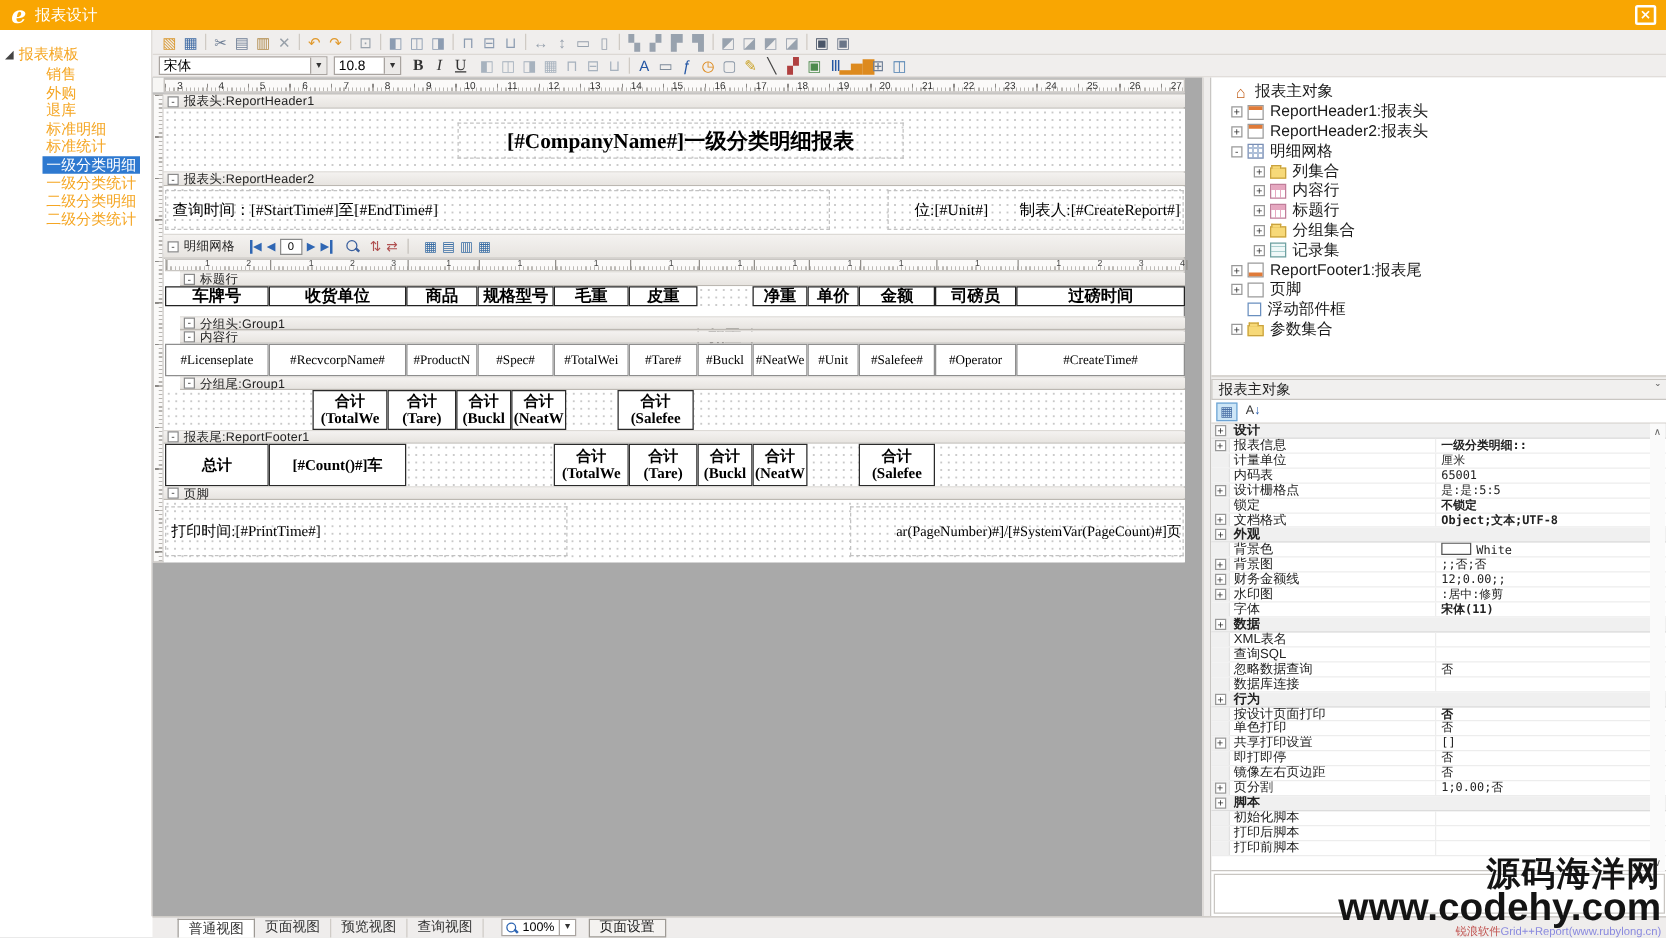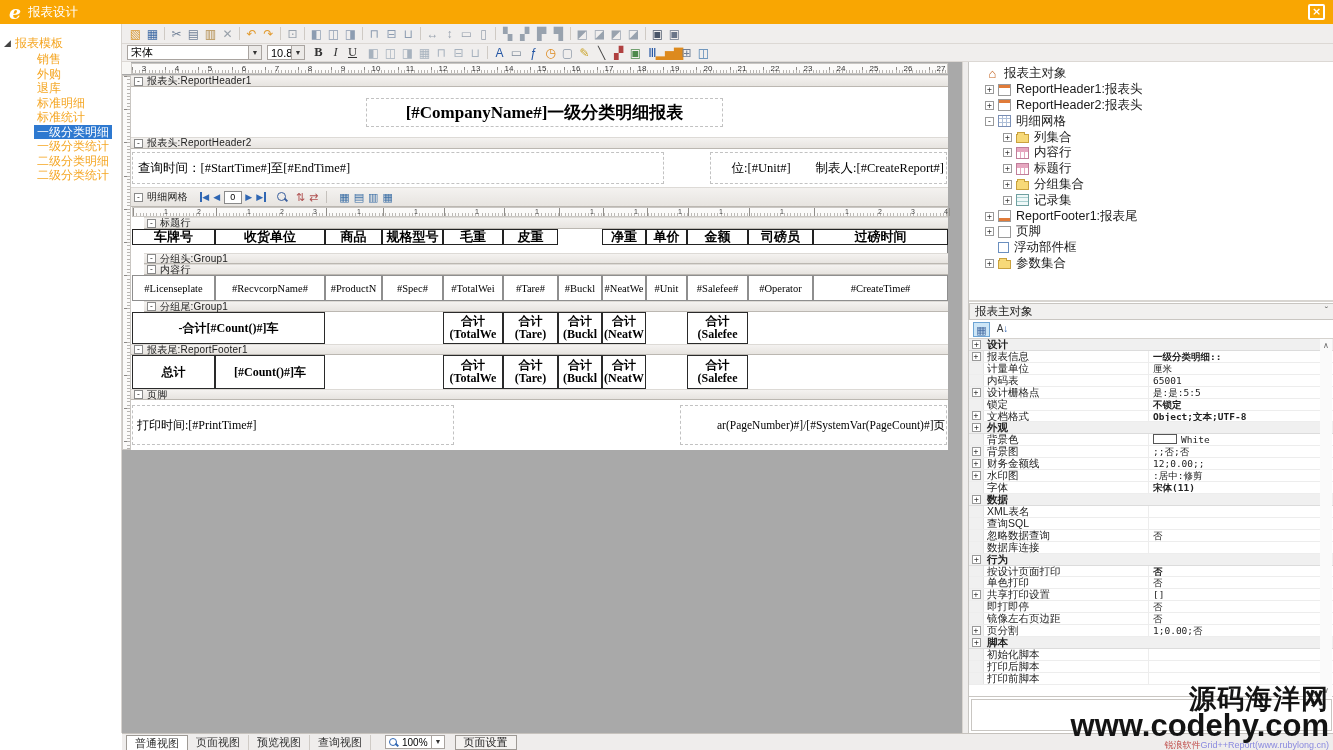--- a/index.html
+++ b/index.html
@@ -17,21 +17,21 @@
 .t1{top:24px;height:20px}
 .t2{top:44px;height:18px}
 .ticons{display:flex;align-items:center;height:100%;padding-left:5px}
 .ticon{width:17px;height:16px;display:flex;align-items:center;justify-content:center;font-size:12px;cursor:default}
 .ticon span{pointer-events:none}
 .ticon.sep{width:1px;height:13px;background:#CFCAC4;margin:0 3px}
 .combo{height:15px;background:#FFF;border:1px solid #A9A4A0;display:flex;align-items:center;font-size:11px;margin-left:5px;position:relative}
 .combo .cval{padding:0 3px;flex:1;white-space:nowrap;overflow:hidden}
 .combo .dd{width:13px;height:13px;background:#ECEAE8;border-left:1px solid #A9A4A0;font-size:7px;line-height:13px;text-align:center;color:#333}
 .fontcombo{width:135px}
-.sizecombo{width:38px}
+.sizecombo{width:54px}
 .biu{display:flex;align-items:center;margin-left:6px;gap:2px}
 .biu span{width:15px;text-align:center;font-family:"Liberation Serif",serif;font-size:12.5px;color:#333}
 .biu .b{font-weight:bold}
 .biu .i{font-style:italic}
 .biu .u{text-decoration:underline}
 
 
 .sidebar{position:absolute;left:0;top:24px;width:122px;height:709px;background:#FFF;border-right:1px solid #D8D4D0;padding-top:12px;font-size:12px;overflow:hidden}
 .troot{display:flex;align-items:center;height:14px;padding-left:4px;color:#F5A623;margin-bottom:2px}
 .tri{color:#444;font-size:9px;margin-right:4px}
@@ -121,21 +121,21 @@
 .prow.cat .pgut{background:#F0F0F0;border-right:none}
 .prow.cat .pname{font-weight:bold;border-right:none;width:auto}
 .prow.vb .pval{font-weight:bold}
 .prow.swatch .pval::before{content:'';display:inline-block;width:22px;height:8px;border:1px solid #555;background:#FFF;margin-right:4px;vertical-align:-1px}
 .pscroll{position:absolute;right:1px;top:277px;width:12px;height:358px;background:#FAFAFA}
 .pscroll .up{position:absolute;top:2px;left:0;width:12px;text-align:center;font-size:8px;color:#666}
 .pscroll .dn{position:absolute;bottom:2px;left:0;width:12px;text-align:center;font-size:8px;color:#666}
 .descbox{position:absolute;left:2px;top:637px;width:361px;height:32px;background:#FFF;border:1px solid #C9C6C2}
 
 
-.statusbar{position:absolute;left:122px;top:733px;width:1211px;height:17px;background:#EFEDEC;border-top:1px solid #C6C2BD;display:flex;align-items:center;padding-left:4px;font-size:11px}
+.statusbar{position:absolute;left:122px;top:733px;width:1211px;height:17px;background:#EFEDEC;border-top:1px solid #C6C2BD;display:flex;align-items:center;padding-left:20px;font-size:11px}
 .vtab{height:15px;line-height:14px;padding:0 8px;color:#333;border-right:1px solid #CFCBC6;background:transparent}
 .vtab.active{background:#FFF;border:1px solid #9E9A95;border-bottom:none;font-weight:normal}
 .zoomer{display:flex;align-items:center;margin-left:14px;height:14px;border:1px solid #A9A4A0;background:#FFF;padding:0 2px;gap:3px}
 .zlens{width:11px;height:11px;position:relative}
 .zlens::before{content:'';position:absolute;left:1px;top:1px;width:6px;height:6px;border:1.5px solid #2F66B3;border-radius:50%}
 .zlens::after{content:'';position:absolute;left:7px;top:7px;width:4px;height:1.6px;background:#2F66B3;transform:rotate(45deg)}
 .zoomer .zv{font-size:10px}
 .zoomer .dd{font-size:7px;color:#333;border-left:1px solid #A9A4A0;padding-left:3px;height:12px;line-height:12px}
 .pagesetup{margin-left:10px;height:15px;line-height:13px;border:1px solid #9E9A95;background:#F4F2F0;padding:0 8px;font-size:11px;color:#222}
 
@@ -515,21 +515,20 @@
             <span class="cell" style="width: 135px;">#CreateTime#</span>
           </div>
       </div>
 
       <div class="band sub" style="top:226px;height:11px">
         <span class="mbox">-</span>
         <span class="bandlbl">分组尾:Group1</span>
       </div>
       <div class="row frow dots" style="top:237px;height:32px;width:816px">
         <div style="display:flex;width:100%">
-            <span class="cell box" style="width: 193px;">-合计[#Count()#]车</span>
             <span class="cell blank" style="width: 118px;"></span>
             <span class="cell box" style="width: 60px;">合计
 (TotalWe</span>
             <span class="cell box" style="width: 55px;">合计
 (Tare)</span>
             <span class="cell box" style="width: 44px;">合计
 (Buckl</span>
             <span class="cell box" style="width: 44px;">合计
 (NeatW</span>
             <span class="cell blank" style="width: 41px;"></span>

